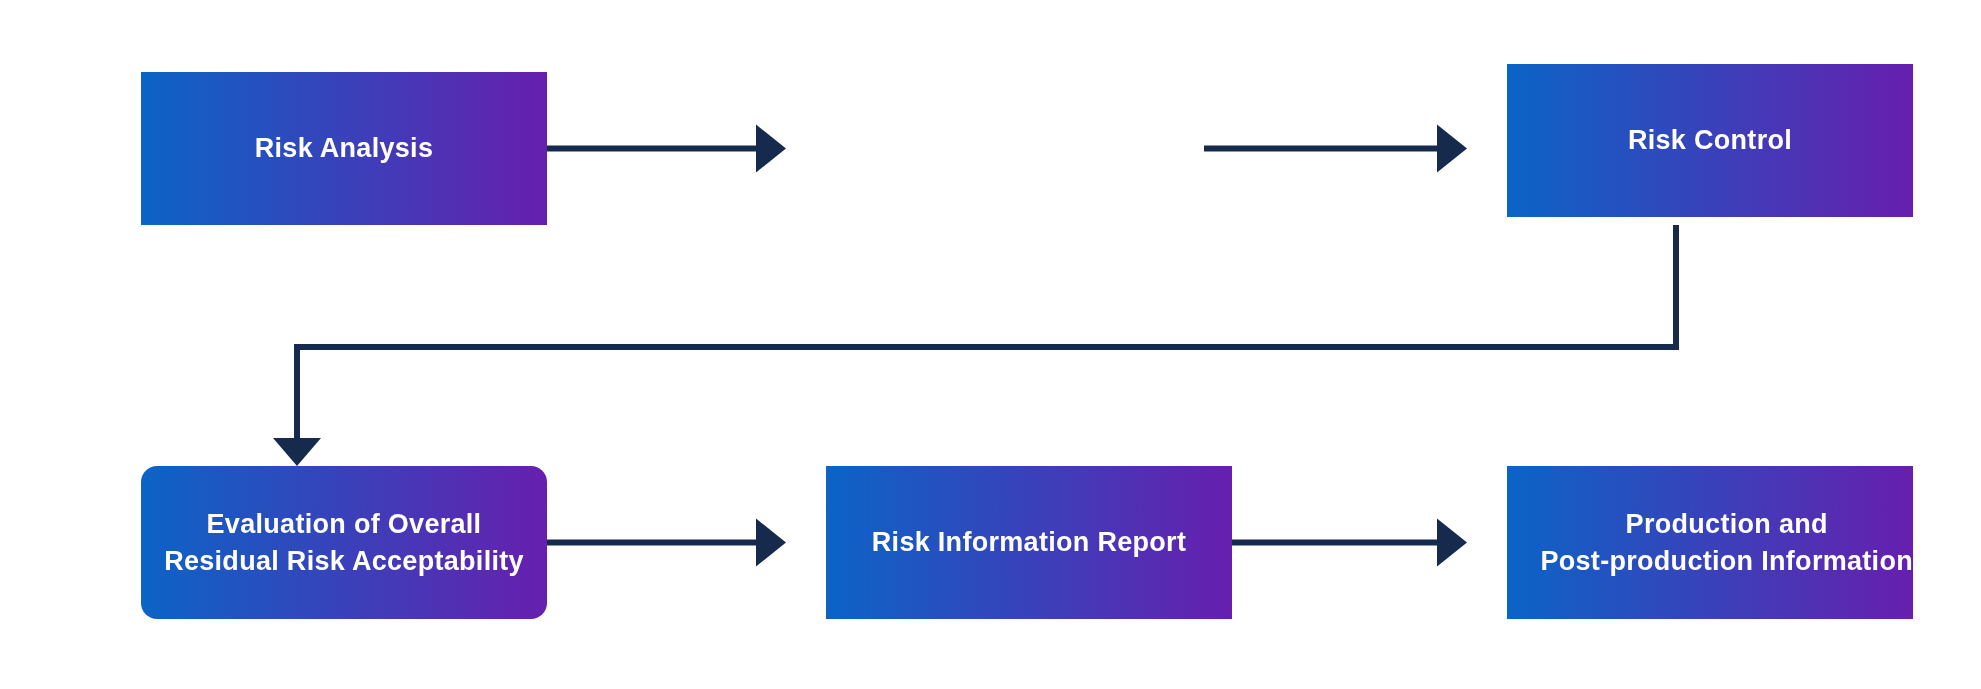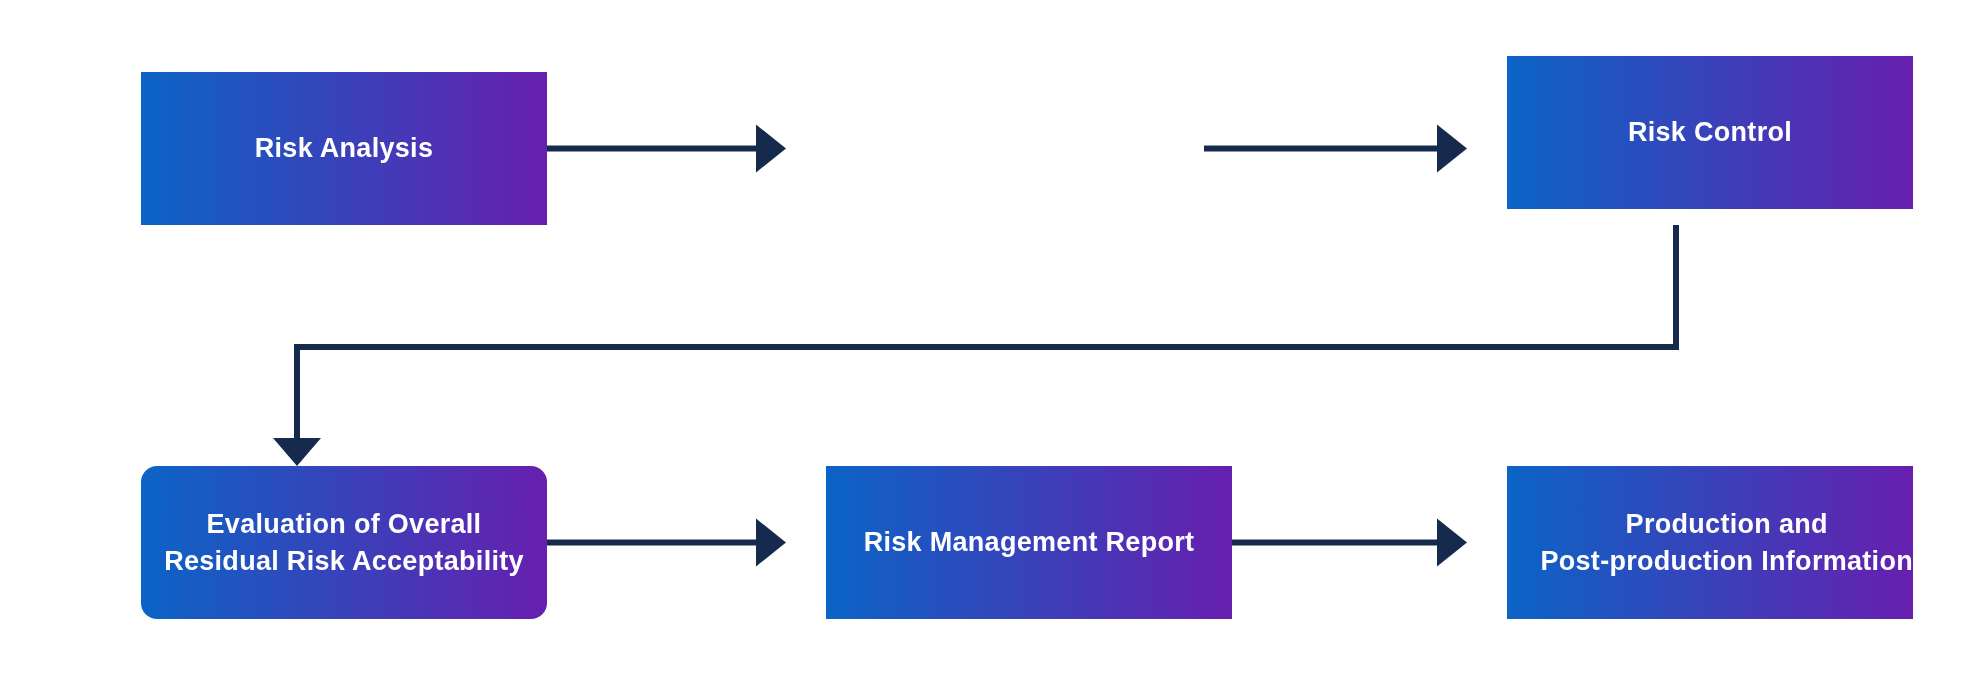--- a/index.html
+++ b/index.html
@@ -49,21 +49,21 @@
     color: var(--label-color, #ffffff);
     font-size: 27px;
     font-weight: 700;
     letter-spacing: 0.3px;
     line-height: 37px;
     white-space: pre-line;
   }
   
   .pos-r1c1 { left: 101px;  top: 72px; }
   .pos-r1c2 { left: 786px;  top: 72px; }
-  .pos-r1c3 { left: 1467px; top: 56px; text-align: right; }
+  .pos-r1c3 { left: 1467px; top: 64px; text-align: right; }
   .pos-r2c1 { left: 101px;  top: 466px; border-radius: 16px; }
   .pos-r2c2 { left: 786px;  top: 466px; }
   .pos-r2c3 { left: 1467px; top: 466px; justify-content: flex-end; }
 </style>
 </head>
 <body>
 
 <div class="canvas">
 
   <svg class="connector-layer" viewBox="0 0 1981 689" xmlns="http://www.w3.org/2000/svg">
@@ -102,21 +102,21 @@
   <div class="node pos-r1c3">
     <span class="node-label">Risk Control</span>
   </div>
 
   <div class="node pos-r2c1">
     <span class="node-label">Evaluation of Overall
 Residual Risk Acceptability</span>
   </div>
 
   <div class="node pos-r2c2">
-    <span class="node-label">Risk Management Report</span>
+    <span class="node-label">Risk Information Report</span>
   </div>
 
   <div class="node pos-r2c3">
     <span class="node-label">Production and
 Post-production Information</span>
   </div>
 
 </div>
 
 </body></html>

